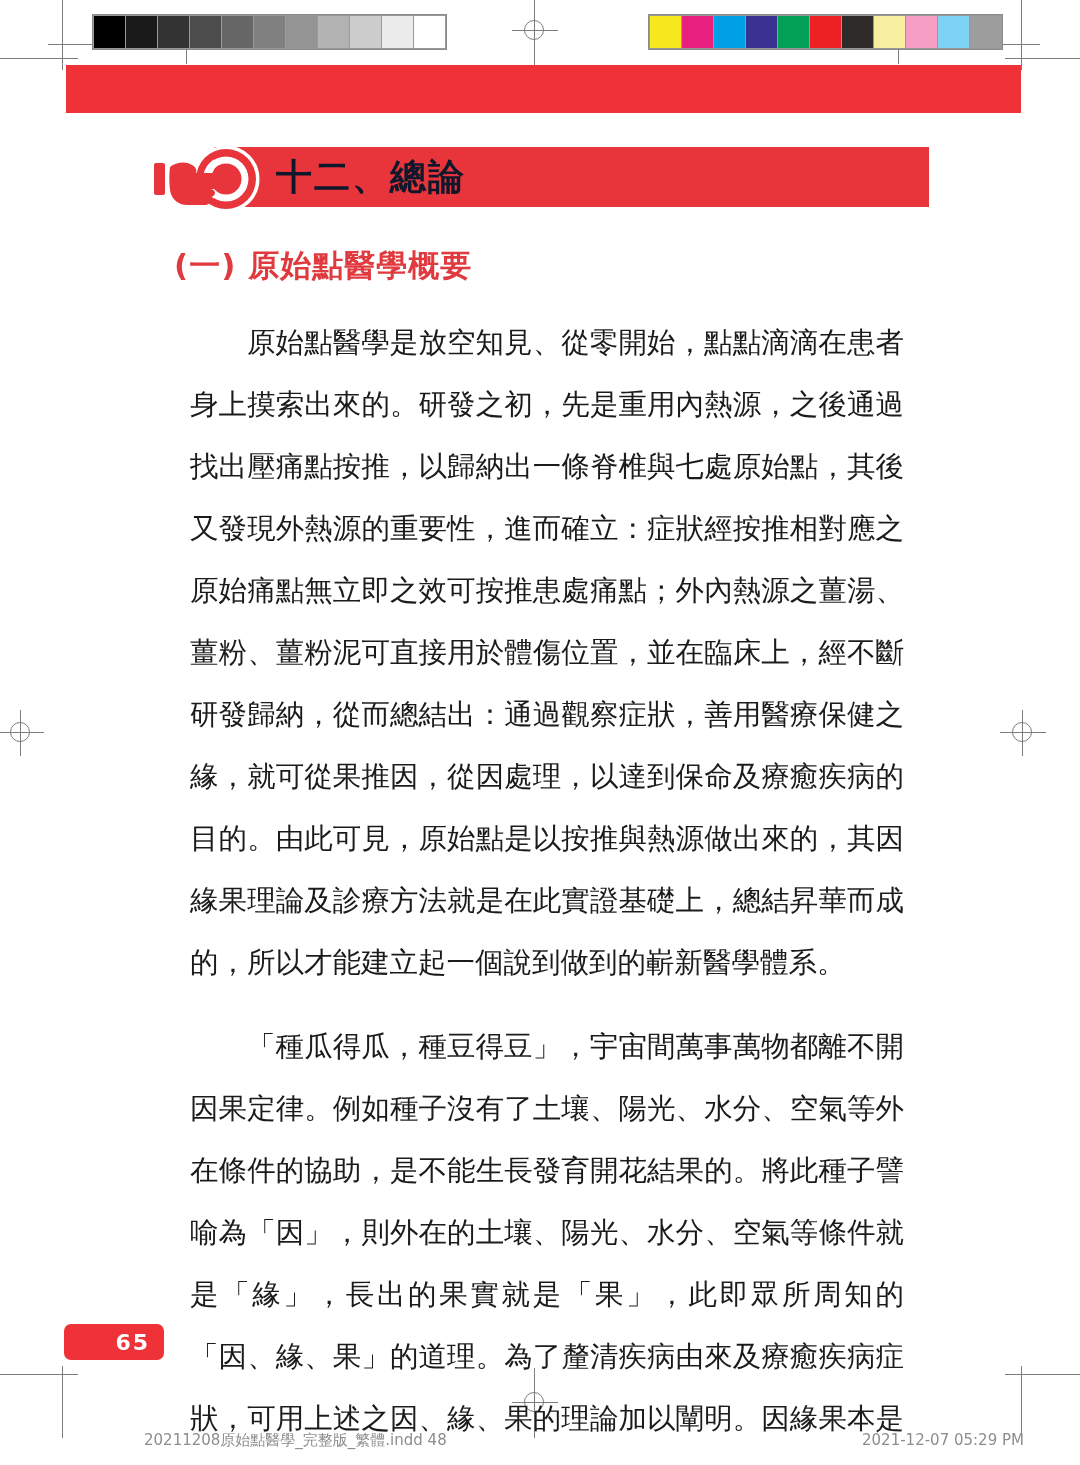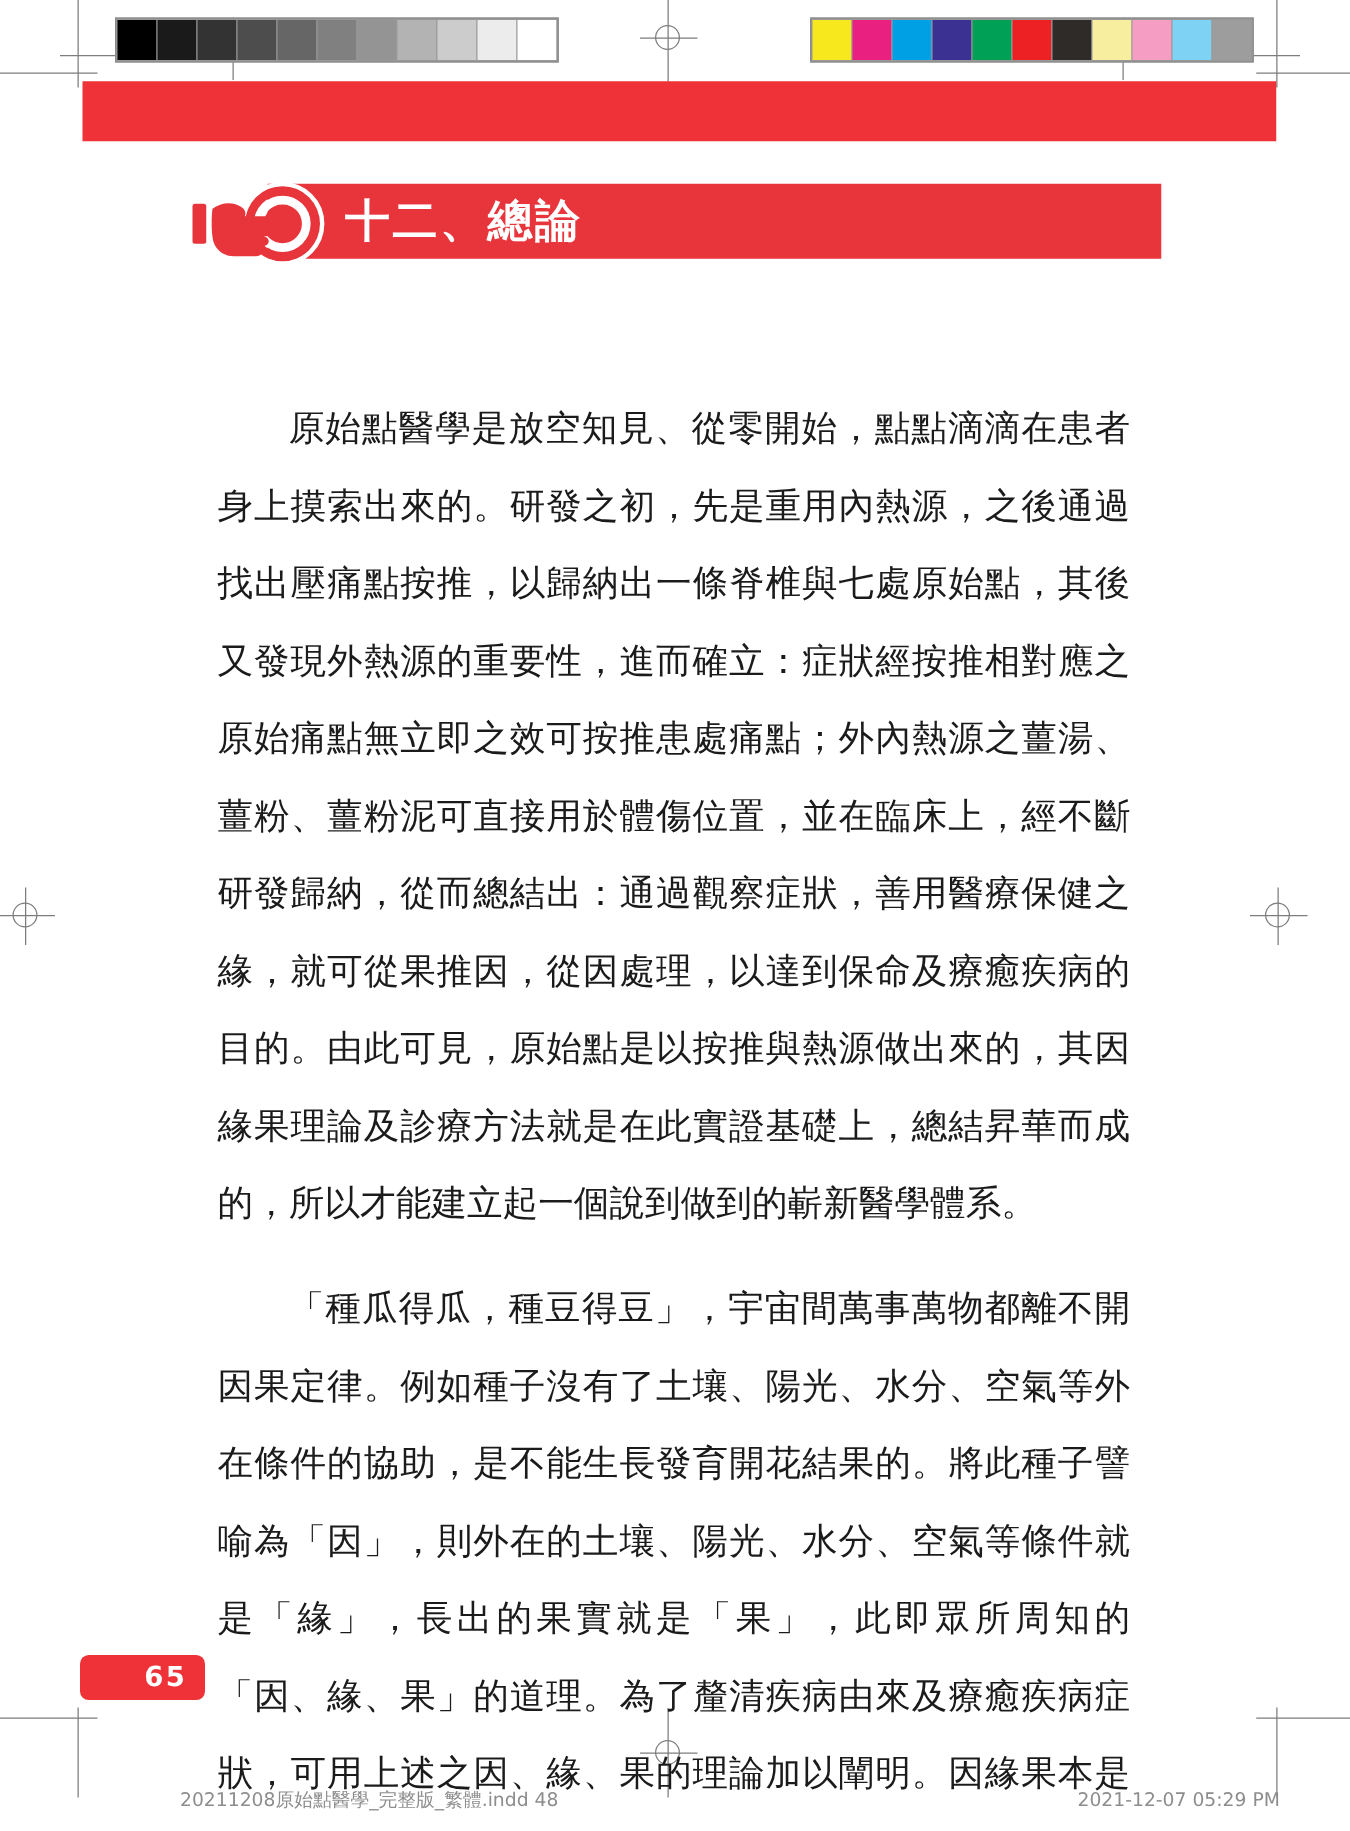--- a/index.html
+++ b/index.html
@@ -96,21 +96,21 @@
     top: 147px;
     width: 715px;
     height: 60px;
     background: #e8353c;
   }
   #section-banner .sec-title {
     position: absolute;
     left: 62px;
     top: 50%;
     transform: translateY(-50%);
-    color: #ffffff;
+    color: #0f172a;
     font-size: 36px;
     font-weight: bold;
     letter-spacing: 2px;
     white-space: nowrap;
     font-family: "DejaVu Sans", "Liberation Sans", sans-serif;
   }
 
   
   #pointer-icon {
     position: absolute;
@@ -134,21 +134,21 @@
   }
 
   
   #article {
     position: absolute;
     left: 174px;
     top: 312px;
     width: 730px;
   }
   #article p {
-    margin: 0 0 22px 0;
+    margin: 0 0 22px 16px;
     font-size: 28.5px;
     line-height: 62px;
     color: #1b1b1b;
     text-align: justify;
     text-justify: inter-character;
     text-indent: 2em;
     font-family: "DejaVu Serif", "Liberation Serif", serif;
     font-weight: 500;
   }
   #article p:last-child { margin-bottom: 0; }
@@ -273,20 +273,21 @@
         <path d="M74 36 m-15 0 a15 15 0 0 1 15 -15 a15 15 0 0 1 15 15 a15 15 0 0 1 -15 15 a15 15 0 0 1 -15 -15 z
                  M74 36 m-8 0 a8 8 0 0 0 8 8 a8 8 0 0 0 8 -8 a8 8 0 0 0 -8 -8 a8 8 0 0 0 -8 8 z" fill-rule="evenodd"></path>
         <rect x="2" y="20" width="11" height="32" rx="2"></rect>
         <path d="M18 24 c6 -5 16 -6 22 -2 c4 2 5 5 4 8 l18 0 c3 0 5 2 5 4 c0 3 -2 4 -5 4
                  l-14 0 l13 0 c3 0 5 2 5 4 c0 2 -2 4 -5 4 l-13 0 l10 0 c3 0 5 2 5 4 c0 2 -2 4 -5 4
                  l-10 0 l6 0 c3 0 4 2 4 4 c0 2 -2 4 -5 4 l-18 0 c-8 0 -14 -5 -16 -11 c-2 -6 -2 -20 -1 -27 z"></path>
       </g>
     </svg>
   </div>
 
+  <div id="subsection-heading">(一) 原始點醫學概要</div>
 
   <div id="article">
     <p>原始點醫學是放空知見、從零開始，點點滴滴在患者身上摸索出來的。研發之初，先是重用內熱源，之後通過找出壓痛點按推，以歸納出一條脊椎與七處原始點，其後又發現外熱源的重要性，進而確立：症狀經按推相對應之原始痛點無立即之效可按推患處痛點；外內熱源之薑湯、薑粉、薑粉泥可直接用於體傷位置，並在臨床上，經不斷研發歸納，從而總結出：通過觀察症狀，善用醫療保健之緣，就可從果推因，從因處理，以達到保命及療癒疾病的目的。由此可見，原始點是以按推與熱源做出來的，其因緣果理論及診療方法就是在此實證基礎上，總結昇華而成的，所以才能建立起一個說到做到的嶄新醫學體系。</p>
     <p>「種瓜得瓜，種豆得豆」，宇宙間萬事萬物都離不開因果定律。例如種子沒有了土壤、陽光、水分、空氣等外在條件的協助，是不能生長發育開花結果的。將此種子譬喻為「因」，則外在的土壤、陽光、水分、空氣等條件就是「緣」，長出的果實就是「果」，此即眾所周知的「因、緣、果」的道理。為了釐清疾病由來及療癒疾病症狀，可用上述之因、緣、果的理論加以闡明。因緣果本是假設的名詞，彼此相待而生，為方便表述，先設定疾病與衰老為果，則體傷及熱能不足的因，及對身體有益或有害的緣，即與之相對待而成立。</p>
 
   </div>
 
   <div id="page-number-tab">65</div>
 
 </div>

